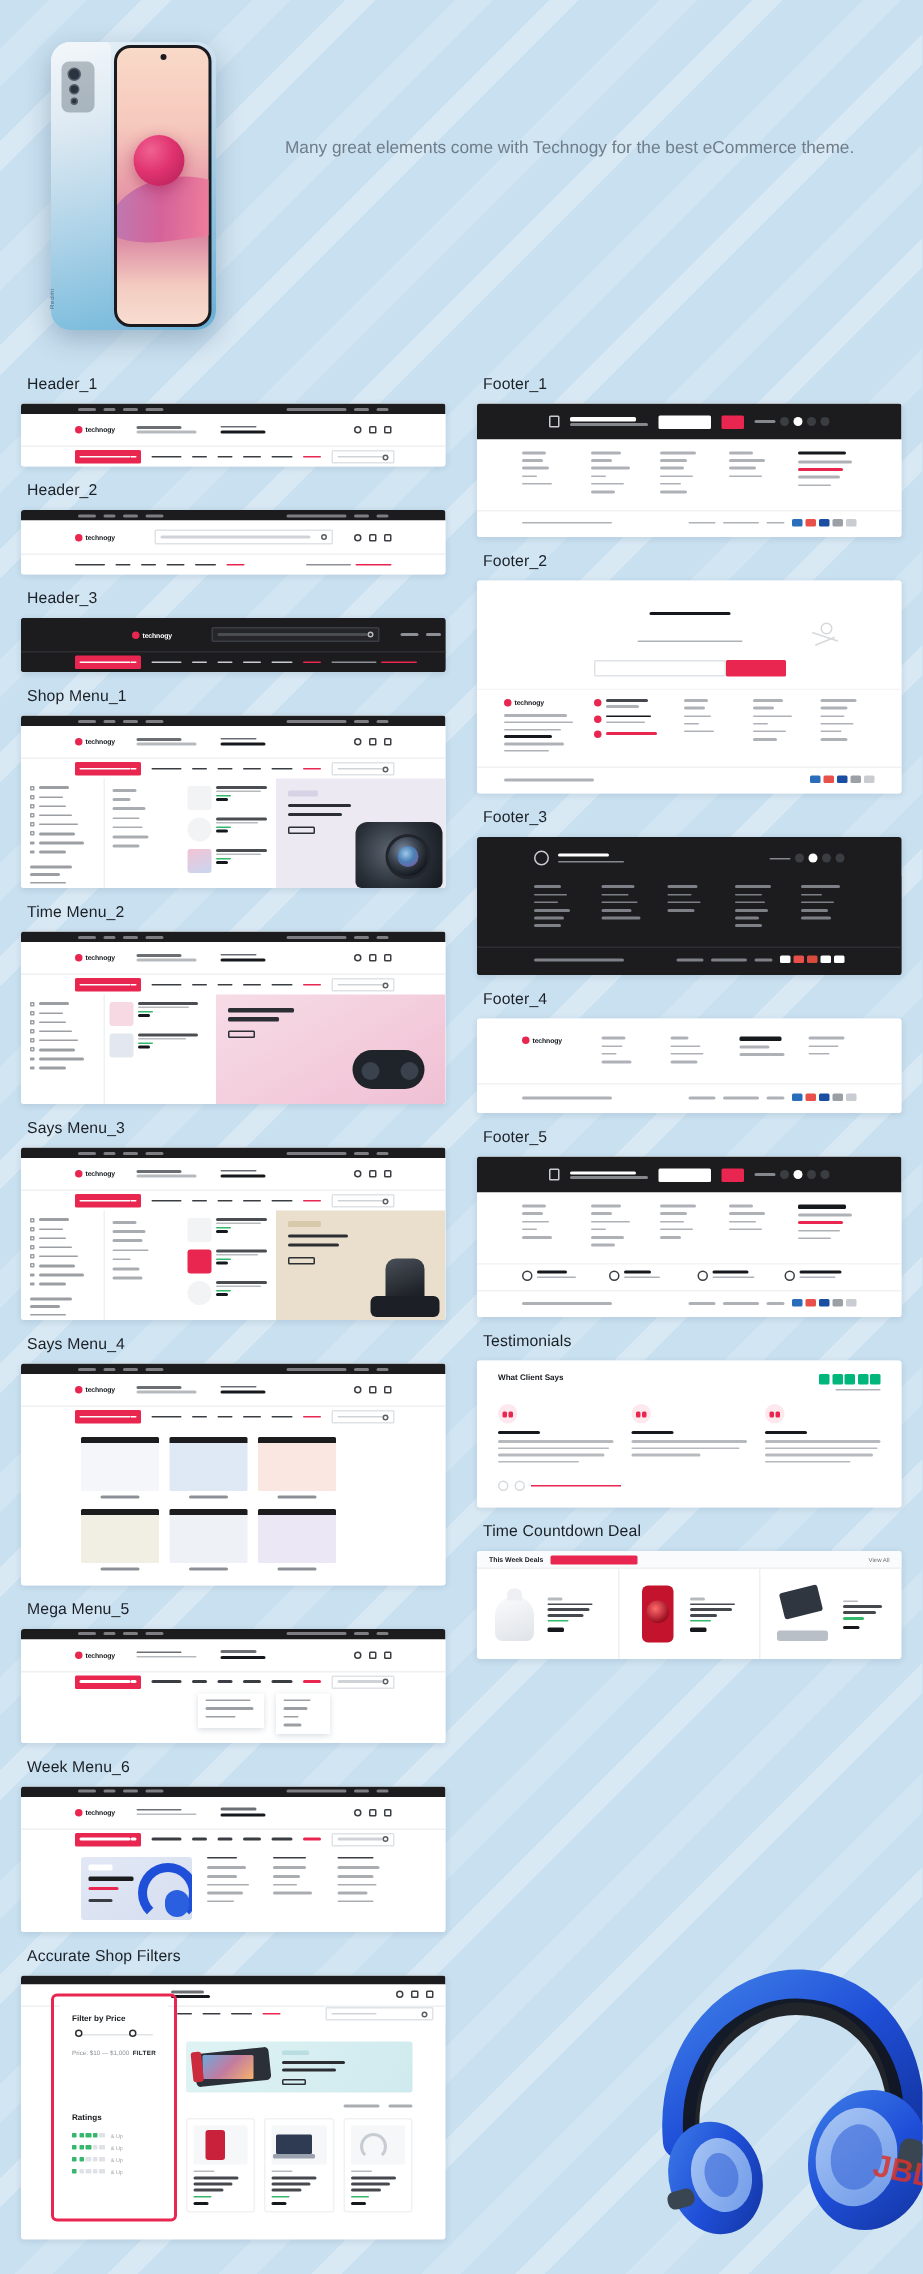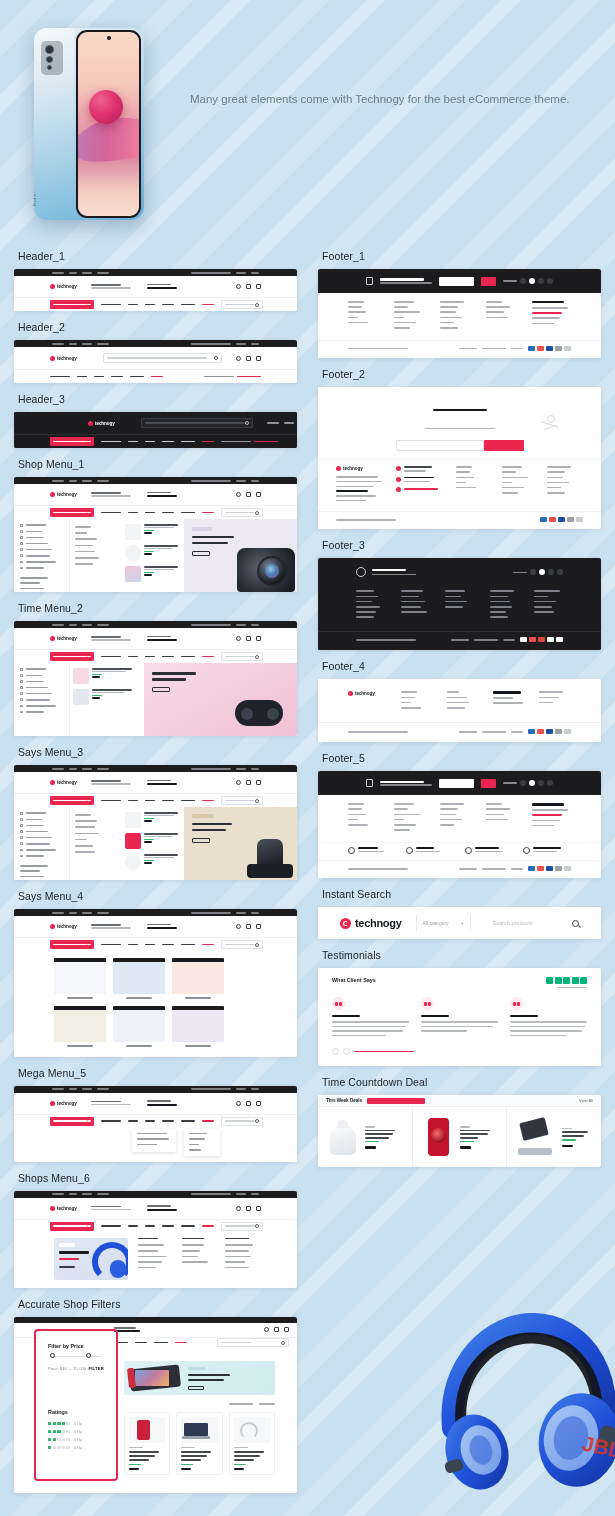--- a/index.html
+++ b/index.html
@@ -982,21 +982,21 @@
               <i style="display:block;height:1.6px;width:18px;background:#9b9fa4;border-radius:1px;margin-bottom:4px"></i>
               <i style="display:block;height:1.6px;width:16px;background:#9b9fa4;border-radius:1px;margin-bottom:4px"></i>
               <i style="display:block;height:1.6px;width:10px;background:#9b9fa4;border-radius:1px;margin-bottom:4px"></i>
               <i style="display:block;height:1.6px;width:12px;background:#9b9fa4;border-radius:1px"></i>
             </div>
           </div>
         </div>
       </div>
 
       <div class="block">
-        <div class="block-label">Shops Menu_6</div>
+        <div class="block-label">Week Menu_6</div>
         <div class="shot">
           <div class="bar-dark topbar">
             <div class="tb-links">
                 <i class="w12"></i>
                 <i class="w8"></i>
                 <i class="w10"></i>
                 <i class="w12"></i>
               </div>
             <div class="tb-right">
                 <i class="w40"></i>
@@ -1462,39 +1462,20 @@
                   <span class="pay o"></span>
                   <span class="pay b"></span>
                   <span class="pay g"></span>
                   <span class="pay y"></span>
                 </span>
             </span>
           </div>
         </div>
       </div>
 
-      <div class="block">
-        <div class="block-label">Instant Search</div>
-        <div class="shot">
-          <div class="isearch">
-            <span class="is-logo">
-              <span class="is-mark"></span>
-              <span class="is-name">technogy</span>
-            </span>
-            <span class="is-cat">
-              <span>All category</span>
-              <span style="font-size:5px;color:#b6b9bd">▾</span>
-            </span>
-            <span class="is-field">
-              <span>Search products</span>
-              <span class="is-mag"></span>
-            </span>
-          </div>
-        </div>
-      </div>
 
       <div class="block">
         <div class="block-label">Testimonials</div>
         <div class="shot">
           <div class="ts-pad">
             <div class="ts-top">
               <span class="ts-h">What Client Says</span>
               <span style="text-align:right">
                 <span class="ts-stars">
                   <span class="ts-star"></span>

